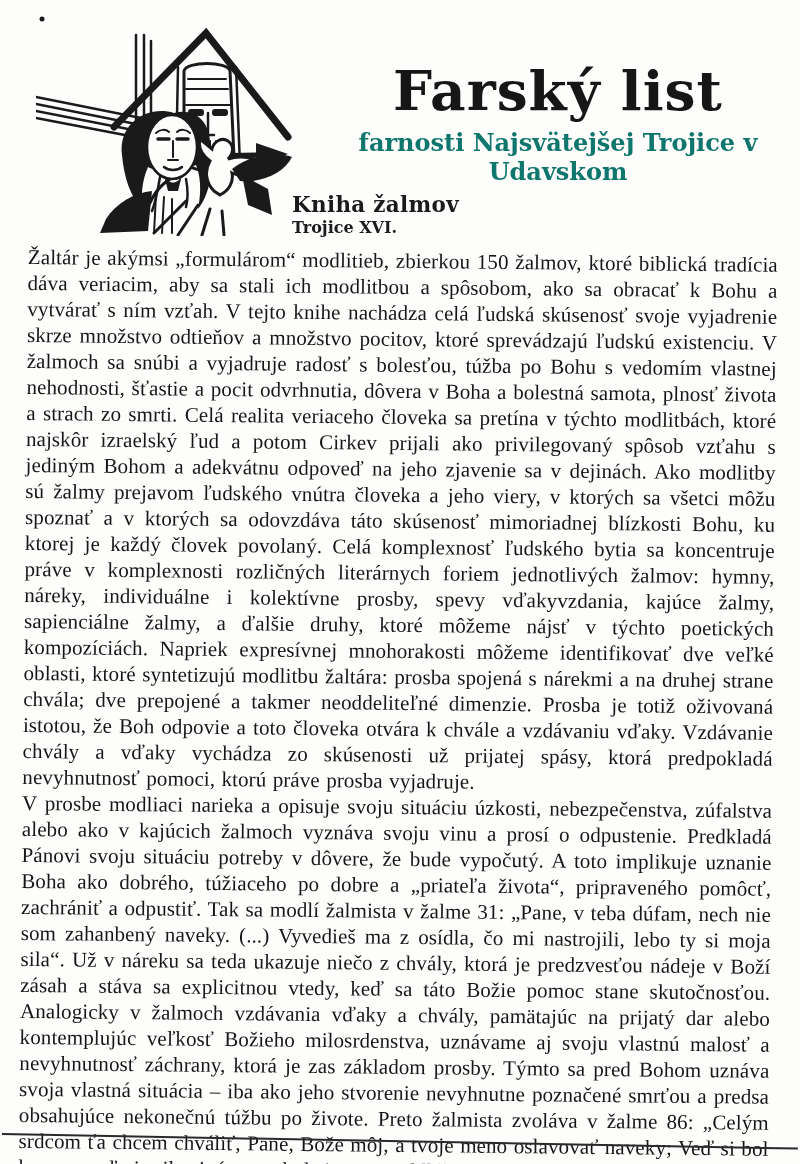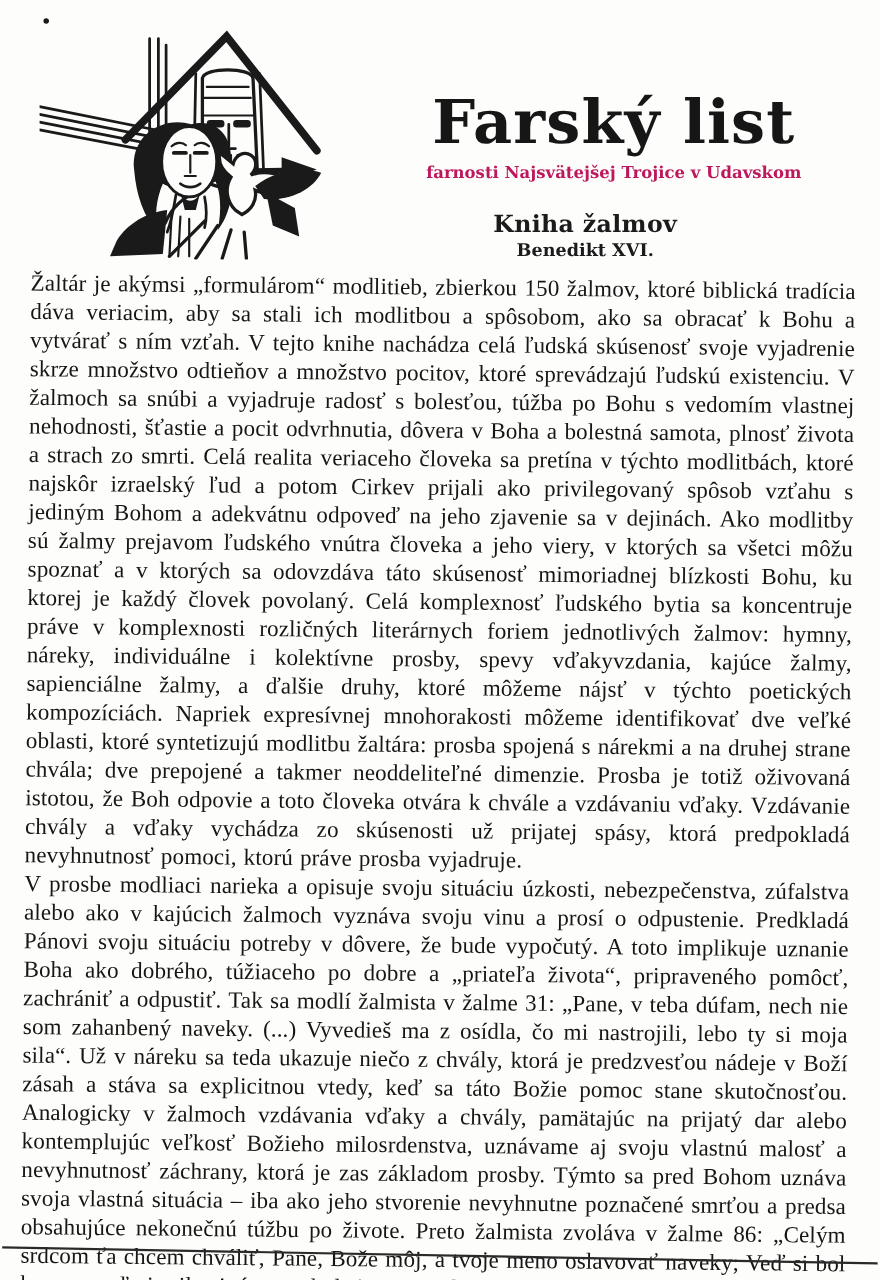--- a/index.html
+++ b/index.html
@@ -33,40 +33,39 @@
     font-family: "DejaVu Serif", serif;
     font-weight: 700;
     font-size: 55px;
     line-height: 1.05;
     letter-spacing: 1px;
     color: #161616;
   }
   .subtitle {
     font-family: "DejaVu Serif", serif;
     font-weight: 700;
-    font-size: 15px;
+    font-size: 24px;
     margin-top: 8px;
-    color: #be185d;
+    color: #0f766e;
   }
   .issue {
     display: inline-block;
     margin-top: 22px;
     font-family: "DejaVu Serif", serif;
     font-weight: 700;
     font-size: 24.5px;
     border-bottom: 3px solid #141414;
     padding: 0 6px 3px 2px;
     letter-spacing: 0.5px;
     transform: rotate(-0.3deg);
   }
   .article-heading {
     width: 480px;
     margin-left: 292px;
     margin-top: -44px;
-    text-align: center;
   }
   .article-title {
     font-family: "DejaVu Serif", serif;
     font-weight: 700;
     font-size: 21.5px;
     letter-spacing: 0.3px;
   }
   .article-author {
     font-family: "DejaVu Serif", serif;
     font-weight: 700;
@@ -159,21 +158,21 @@
     </div>
 
     <div class="masthead">
       <div class="title">Farský list</div>
       <div class="subtitle">farnosti Najsvätejšej Trojice v Udavskom</div>
     </div>
   </div>
 
   <div class="article-heading">
     <div class="article-title">Kniha žalmov</div>
-    <div class="article-author">Benedikt XVI.</div>
+    <div class="article-author">Trojice XVI.</div>
   </div>
 
   <div class="body">
     <p>Žaltár je akýmsi „formulárom“ modlitieb, zbierkou 150 žalmov, ktoré biblická tradícia dáva veriacim, aby sa stali ich modlitbou a spôsobom, ako sa obracať k Bohu a vytvárať s ním vzťah. V tejto knihe nachádza celá ľudská skúsenosť svoje vyjadrenie skrze množstvo odtieňov a množstvo pocitov, ktoré sprevádzajú ľudskú existenciu. V žalmoch sa snúbi a vyjadruje radosť s bolesťou, túžba po Bohu s vedomím vlastnej nehodnosti, šťastie a pocit odvrhnutia, dôvera v Boha a bolestná samota, plnosť života a strach zo smrti. Celá realita veriaceho človeka sa pretína v týchto modlitbách, ktoré najskôr izraelský ľud a potom Cirkev prijali ako privilegovaný spôsob vzťahu s jediným Bohom a adekvátnu odpoveď na jeho zjavenie sa v dejinách. Ako modlitby sú žalmy prejavom ľudského vnútra človeka a jeho viery, v ktorých sa všetci môžu spoznať a v ktorých sa odovzdáva táto skúsenosť mimoriadnej blízkosti Bohu, ku ktorej je každý človek povolaný. Celá komplexnosť ľudského bytia sa koncentruje práve v komplexnosti rozličných literárnych foriem jednotlivých žalmov: hymny, náreky, individuálne i kolektívne prosby, spevy vďakyvzdania, kajúce žalmy, sapienciálne žalmy, a ďalšie druhy, ktoré môžeme nájsť v týchto poetických kompozíciách. Napriek expresívnej mnohorakosti môžeme identifikovať dve veľké oblasti, ktoré syntetizujú modlitbu žaltára: prosba spojená s nárekmi a na druhej strane chvála; dve prepojené a takmer neoddeliteľné dimenzie. Prosba je totiž oživovaná istotou, že Boh odpovie a toto človeka otvára k chvále a vzdávaniu vďaky. Vzdávanie chvály a vďaky vychádza zo skúsenosti už prijatej spásy, ktorá predpokladá nevyhnutnosť pomoci, ktorú práve prosba vyjadruje.</p>
     <p>V prosbe modliaci narieka a opisuje svoju situáciu úzkosti, nebezpečenstva, zúfalstva alebo ako v kajúcich žalmoch vyznáva svoju vinu a prosí o odpustenie. Predkladá Pánovi svoju situáciu potreby v dôvere, že bude vypočutý. A toto implikuje uznanie Boha ako dobrého, túžiaceho po dobre a „priateľa života“, pripraveného pomôcť, zachrániť a odpustiť. Tak sa modlí žalmista v žalme 31: „Pane, v teba dúfam, nech nie som zahanbený naveky. (...) Vyvedieš ma z osídla, čo mi nastrojili, lebo ty si moja sila“. Už v náreku sa teda ukazuje niečo z chvály, ktorá je predzvesťou nádeje v Boží zásah a stáva sa explicitnou vtedy, keď sa táto Božie pomoc stane skutočnosťou. Analogicky v žalmoch vzdávania vďaky a chvály, pamätajúc na prijatý dar alebo kontemplujúc veľkosť Božieho milosrdenstva, uznávame aj svoju vlastnú malosť a nevyhnutnosť záchrany, ktorá je zas základom prosby. Týmto sa pred Bohom uznáva svoja vlastná situácia – iba ako jeho stvorenie nevyhnutne poznačené smrťou a predsa obsahujúce nekonečnú túžbu po živote. Preto žalmista zvoláva v žalme 86: „Celým srdcom ťa chcem chváliť, Pane, Bože môj, a tvoje meno oslavovať naveky; Veď si bol ku mne veľmi milostivý a vytrhol si ma z najhlbšej</p>
   </div>
 
   <div class="bottom-rule"></div>
 
 </div>

